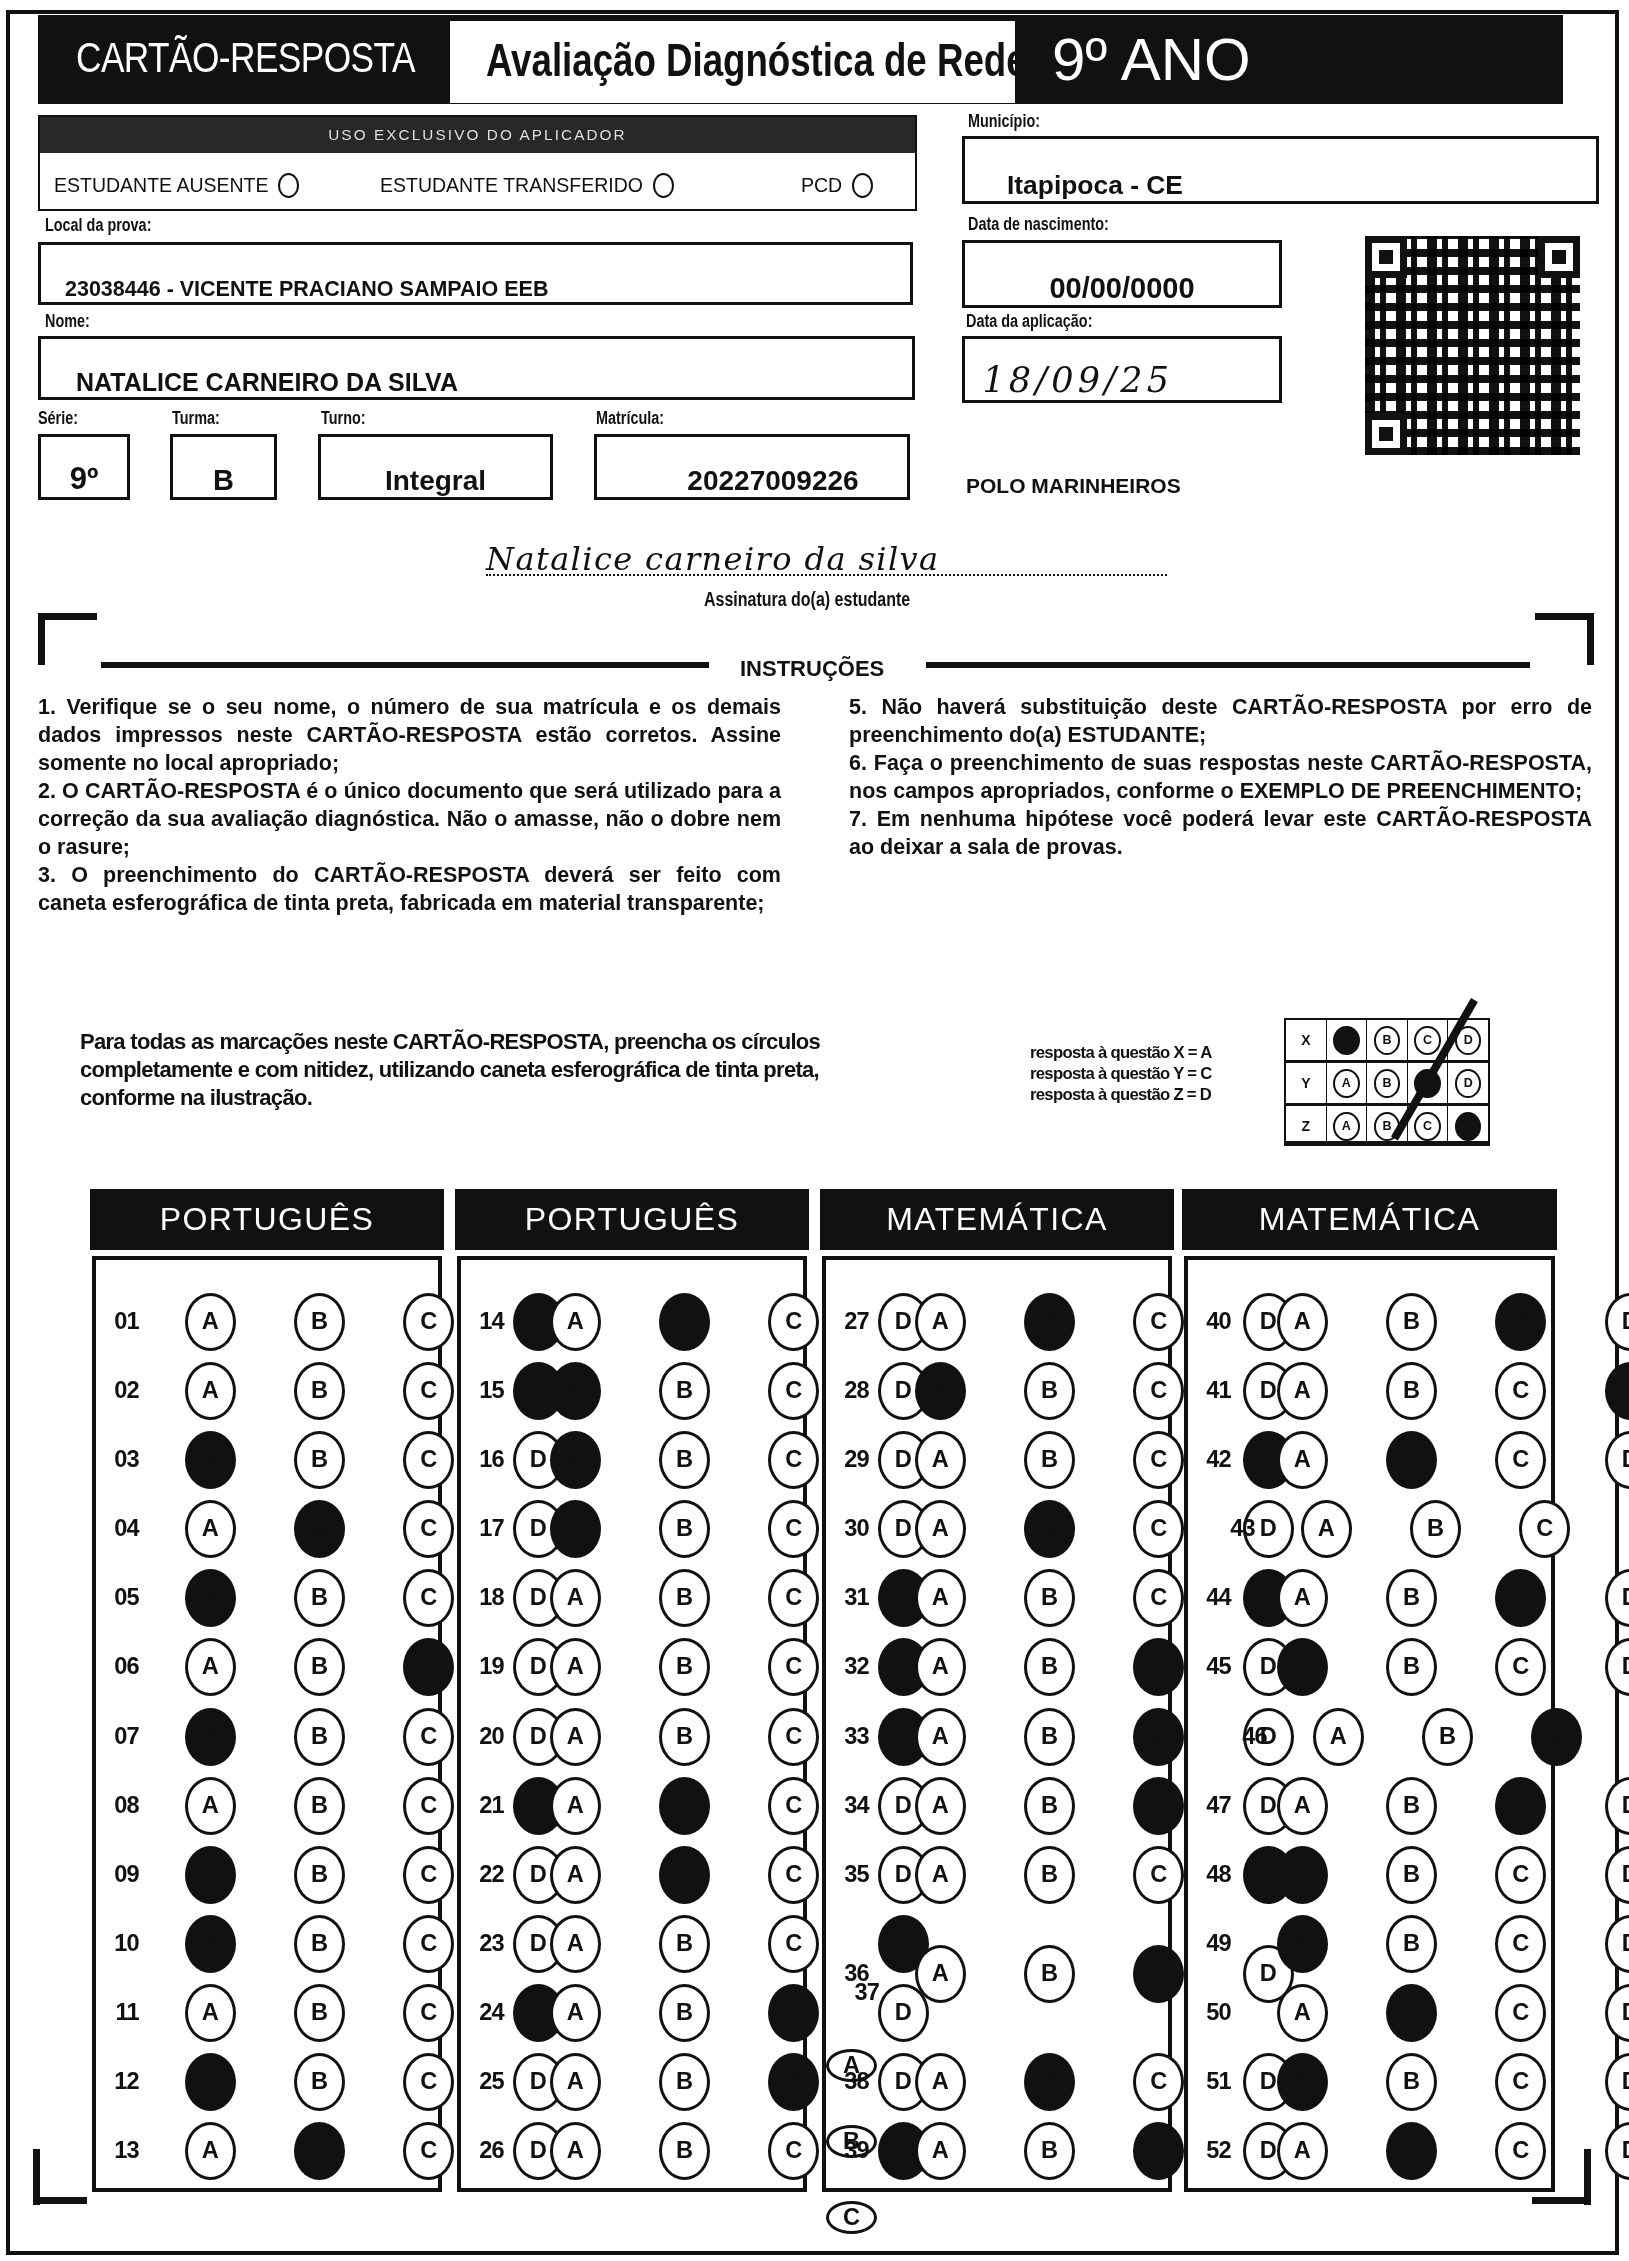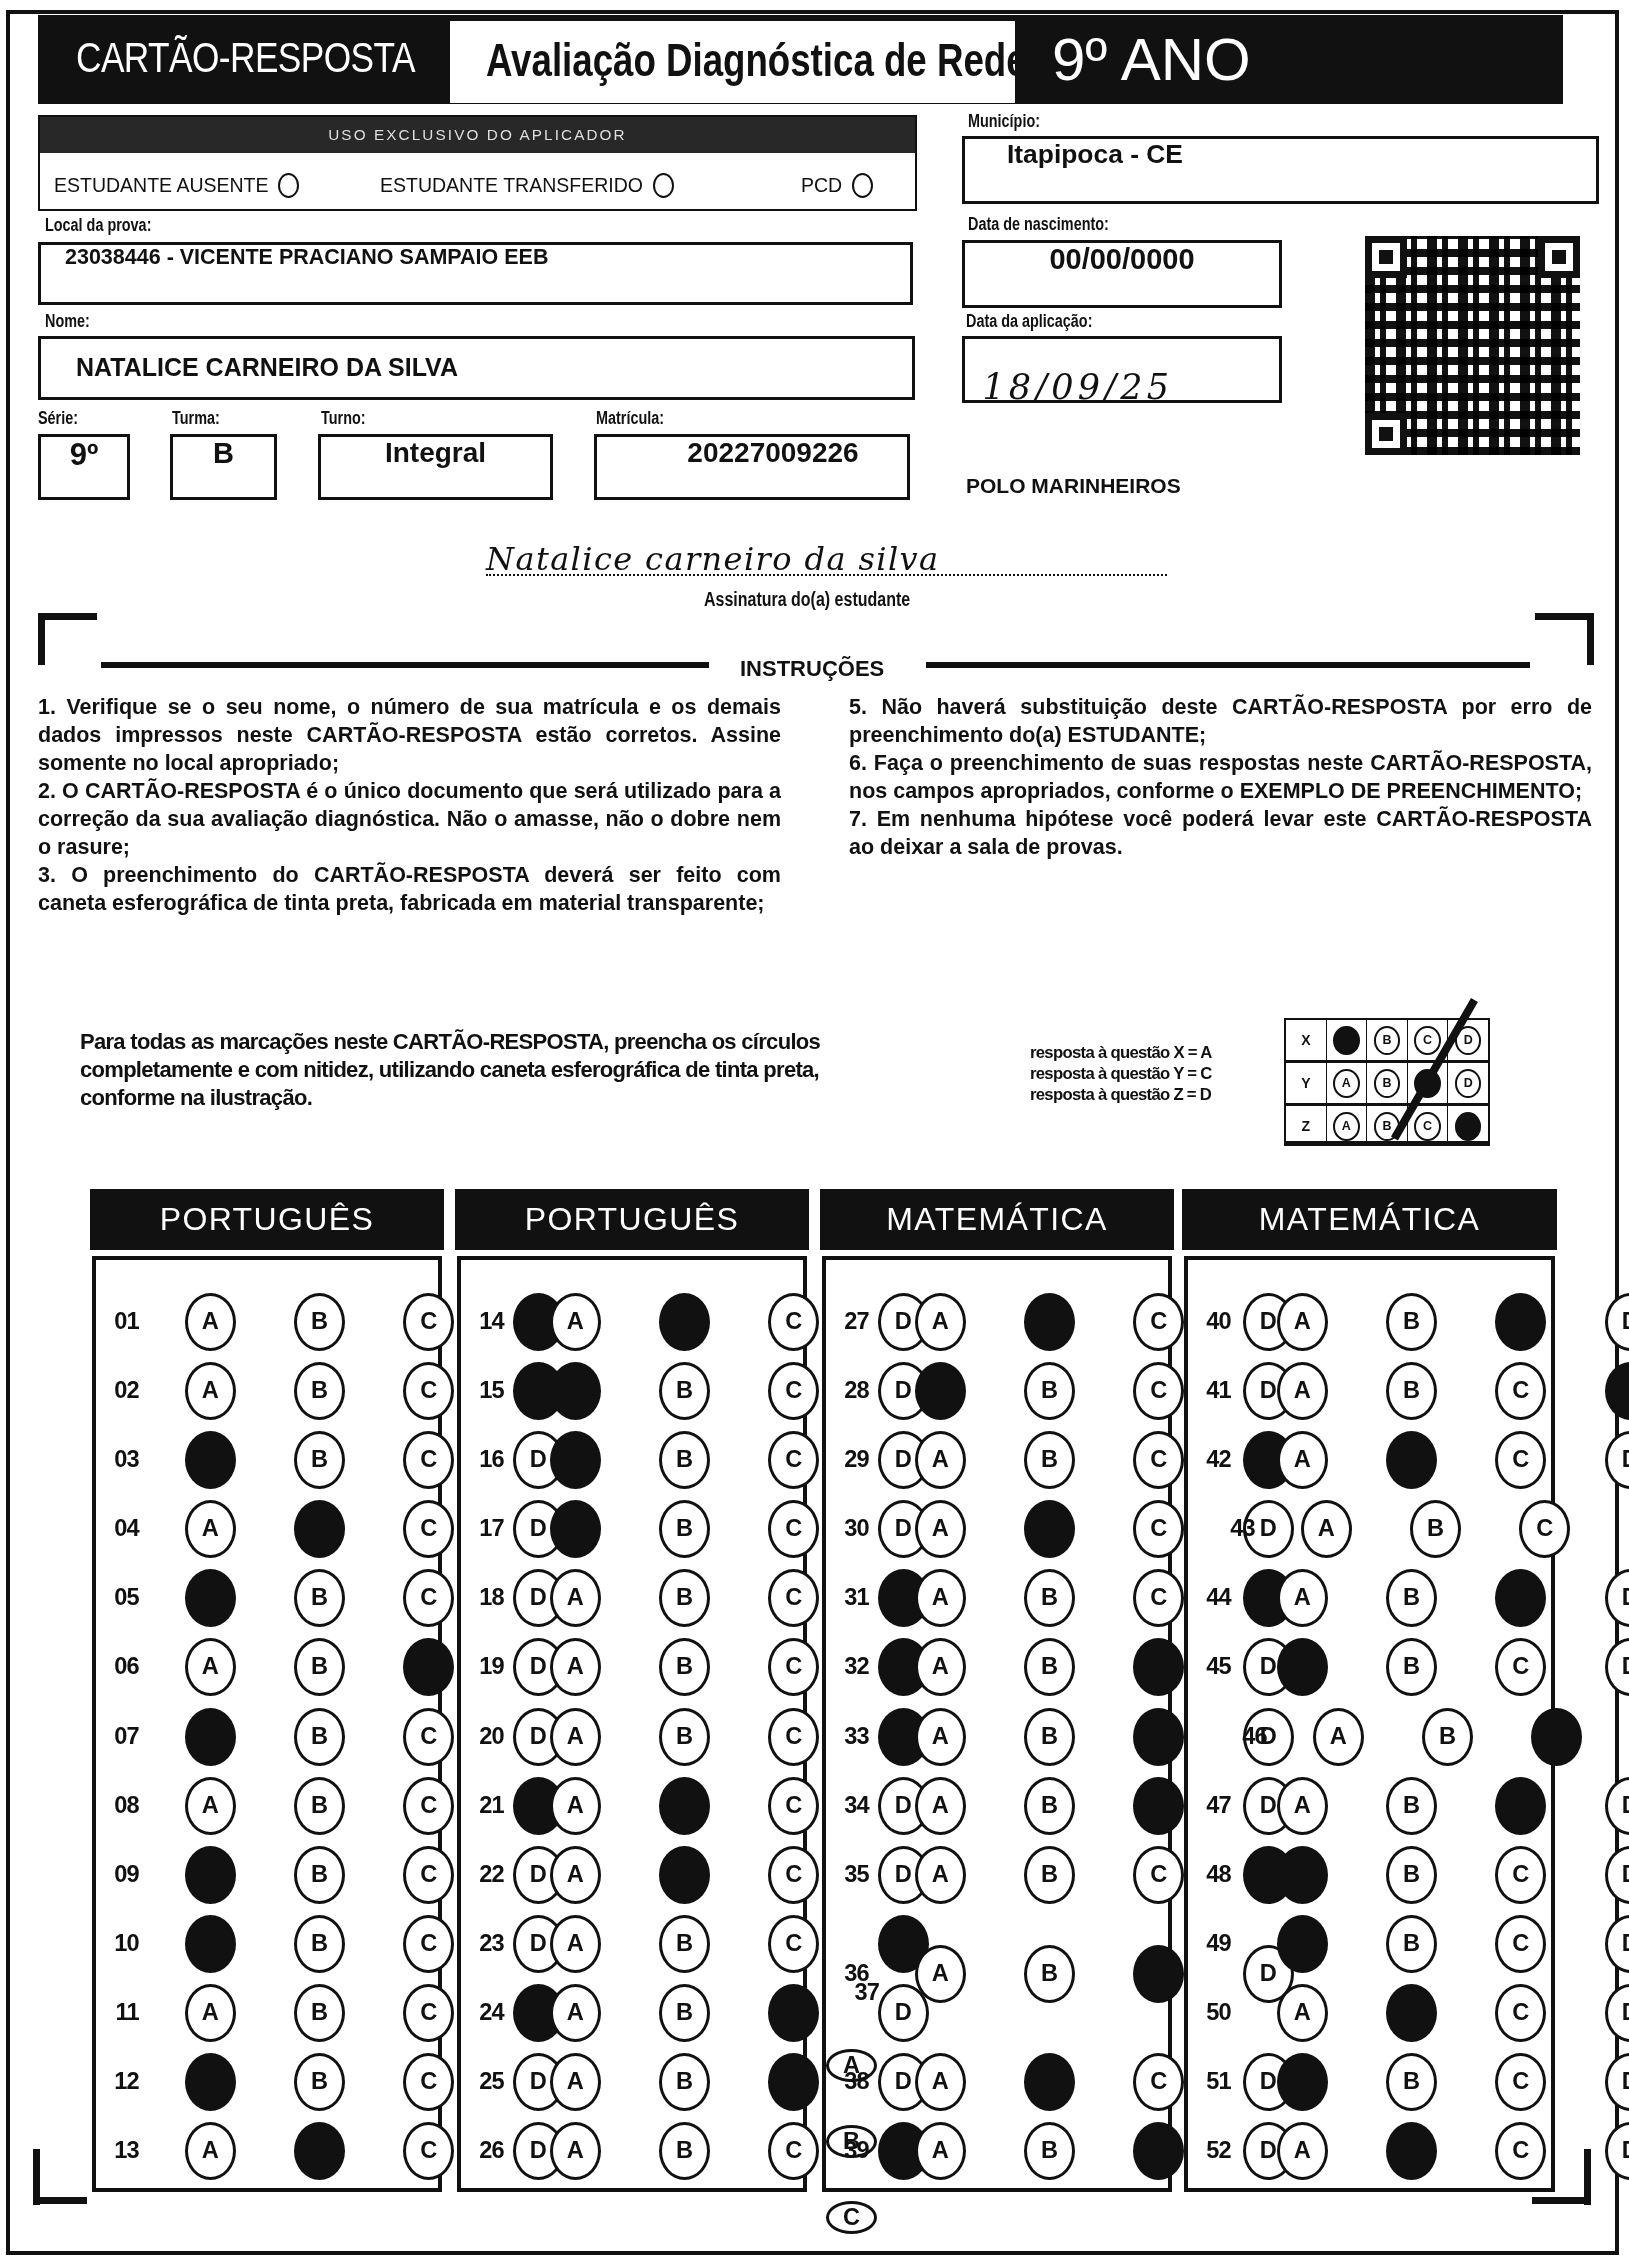--- a/index.html
+++ b/index.html
@@ -11,21 +11,21 @@
   .hdr-white{position:absolute;left:450px;top:21px;width:565px;height:82px;background:#fff;}
   .hdr-t1{position:absolute;left:76px;top:33px;color:#fff;font-size:43px;letter-spacing:-0.7px;transform:scaleX(.82);transform-origin:left top;}
   .hdr-t2{position:absolute;left:486px;top:32px;color:#111;font-size:47px;font-weight:bold;transform:scaleX(.78);transform-origin:left top;white-space:nowrap;}
   .hdr-t3{position:absolute;left:1052px;top:25px;color:#fff;font-size:60px;white-space:nowrap;}
   
   .apl{position:absolute;left:38px;top:115px;width:879px;height:96px;border:2.8px solid #111;box-sizing:border-box;}
   .apl-band{position:absolute;left:0;top:0;width:100%;height:36px;background:#111;color:#ddd;font-size:15.3px;text-align:center;line-height:36px;letter-spacing:2.1px;opacity:.9;}
   .apl-row{position:absolute;left:15.3px;top:56px;font-size:19.5px;display:flex;align-items:center;}
   .circ{display:inline-block;width:21px;height:25px;border:2.1px solid #111;border-radius:50%;box-sizing:border-box;margin-left:9.7px;}
   .lbl{position:absolute;font-size:18px;font-weight:bold;transform:scaleX(.8);transform-origin:left top;white-space:nowrap;}
-  .box{position:absolute;border:3.5px solid #111;box-sizing:border-box;background:#fff;display:flex;align-items:flex-start;}
+  .box{position:absolute;border:3.5px solid #111;box-sizing:border-box;background:#fff;display:flex;align-items:flex-end;}
   .boxtxt{font-weight:bold;white-space:nowrap;}
   .qr{position:absolute;left:1365px;top:236px;width:215px;height:219px;background:
     repeating-linear-gradient(90deg,#111 0 9.7px,#fff 9.7px 15.3px,#111 15.3px 21px,#fff 21px 31px),
     repeating-linear-gradient(0deg,#111 0 8.3px,#fff 8.3px 18px);
     background-blend-mode:multiply;}
   .qr-f{position:absolute;width:42px;height:42px;border:7px solid #111;background:#fff;box-sizing:border-box;}
   .qr-f::after{content:"";position:absolute;left:7px;top:7px;width:14px;height:14px;background:#111;}
   .sig{position:absolute;left:486px;top:540px;font-family:"DejaVu Serif",serif;font-style:italic;font-size:32px;letter-spacing:1.4px;white-space:nowrap;}
   .sig-dots{position:absolute;left:486px;top:574px;width:681px;border-bottom:2.8px dotted #111;}
   .corner{position:absolute;background:#111;}

